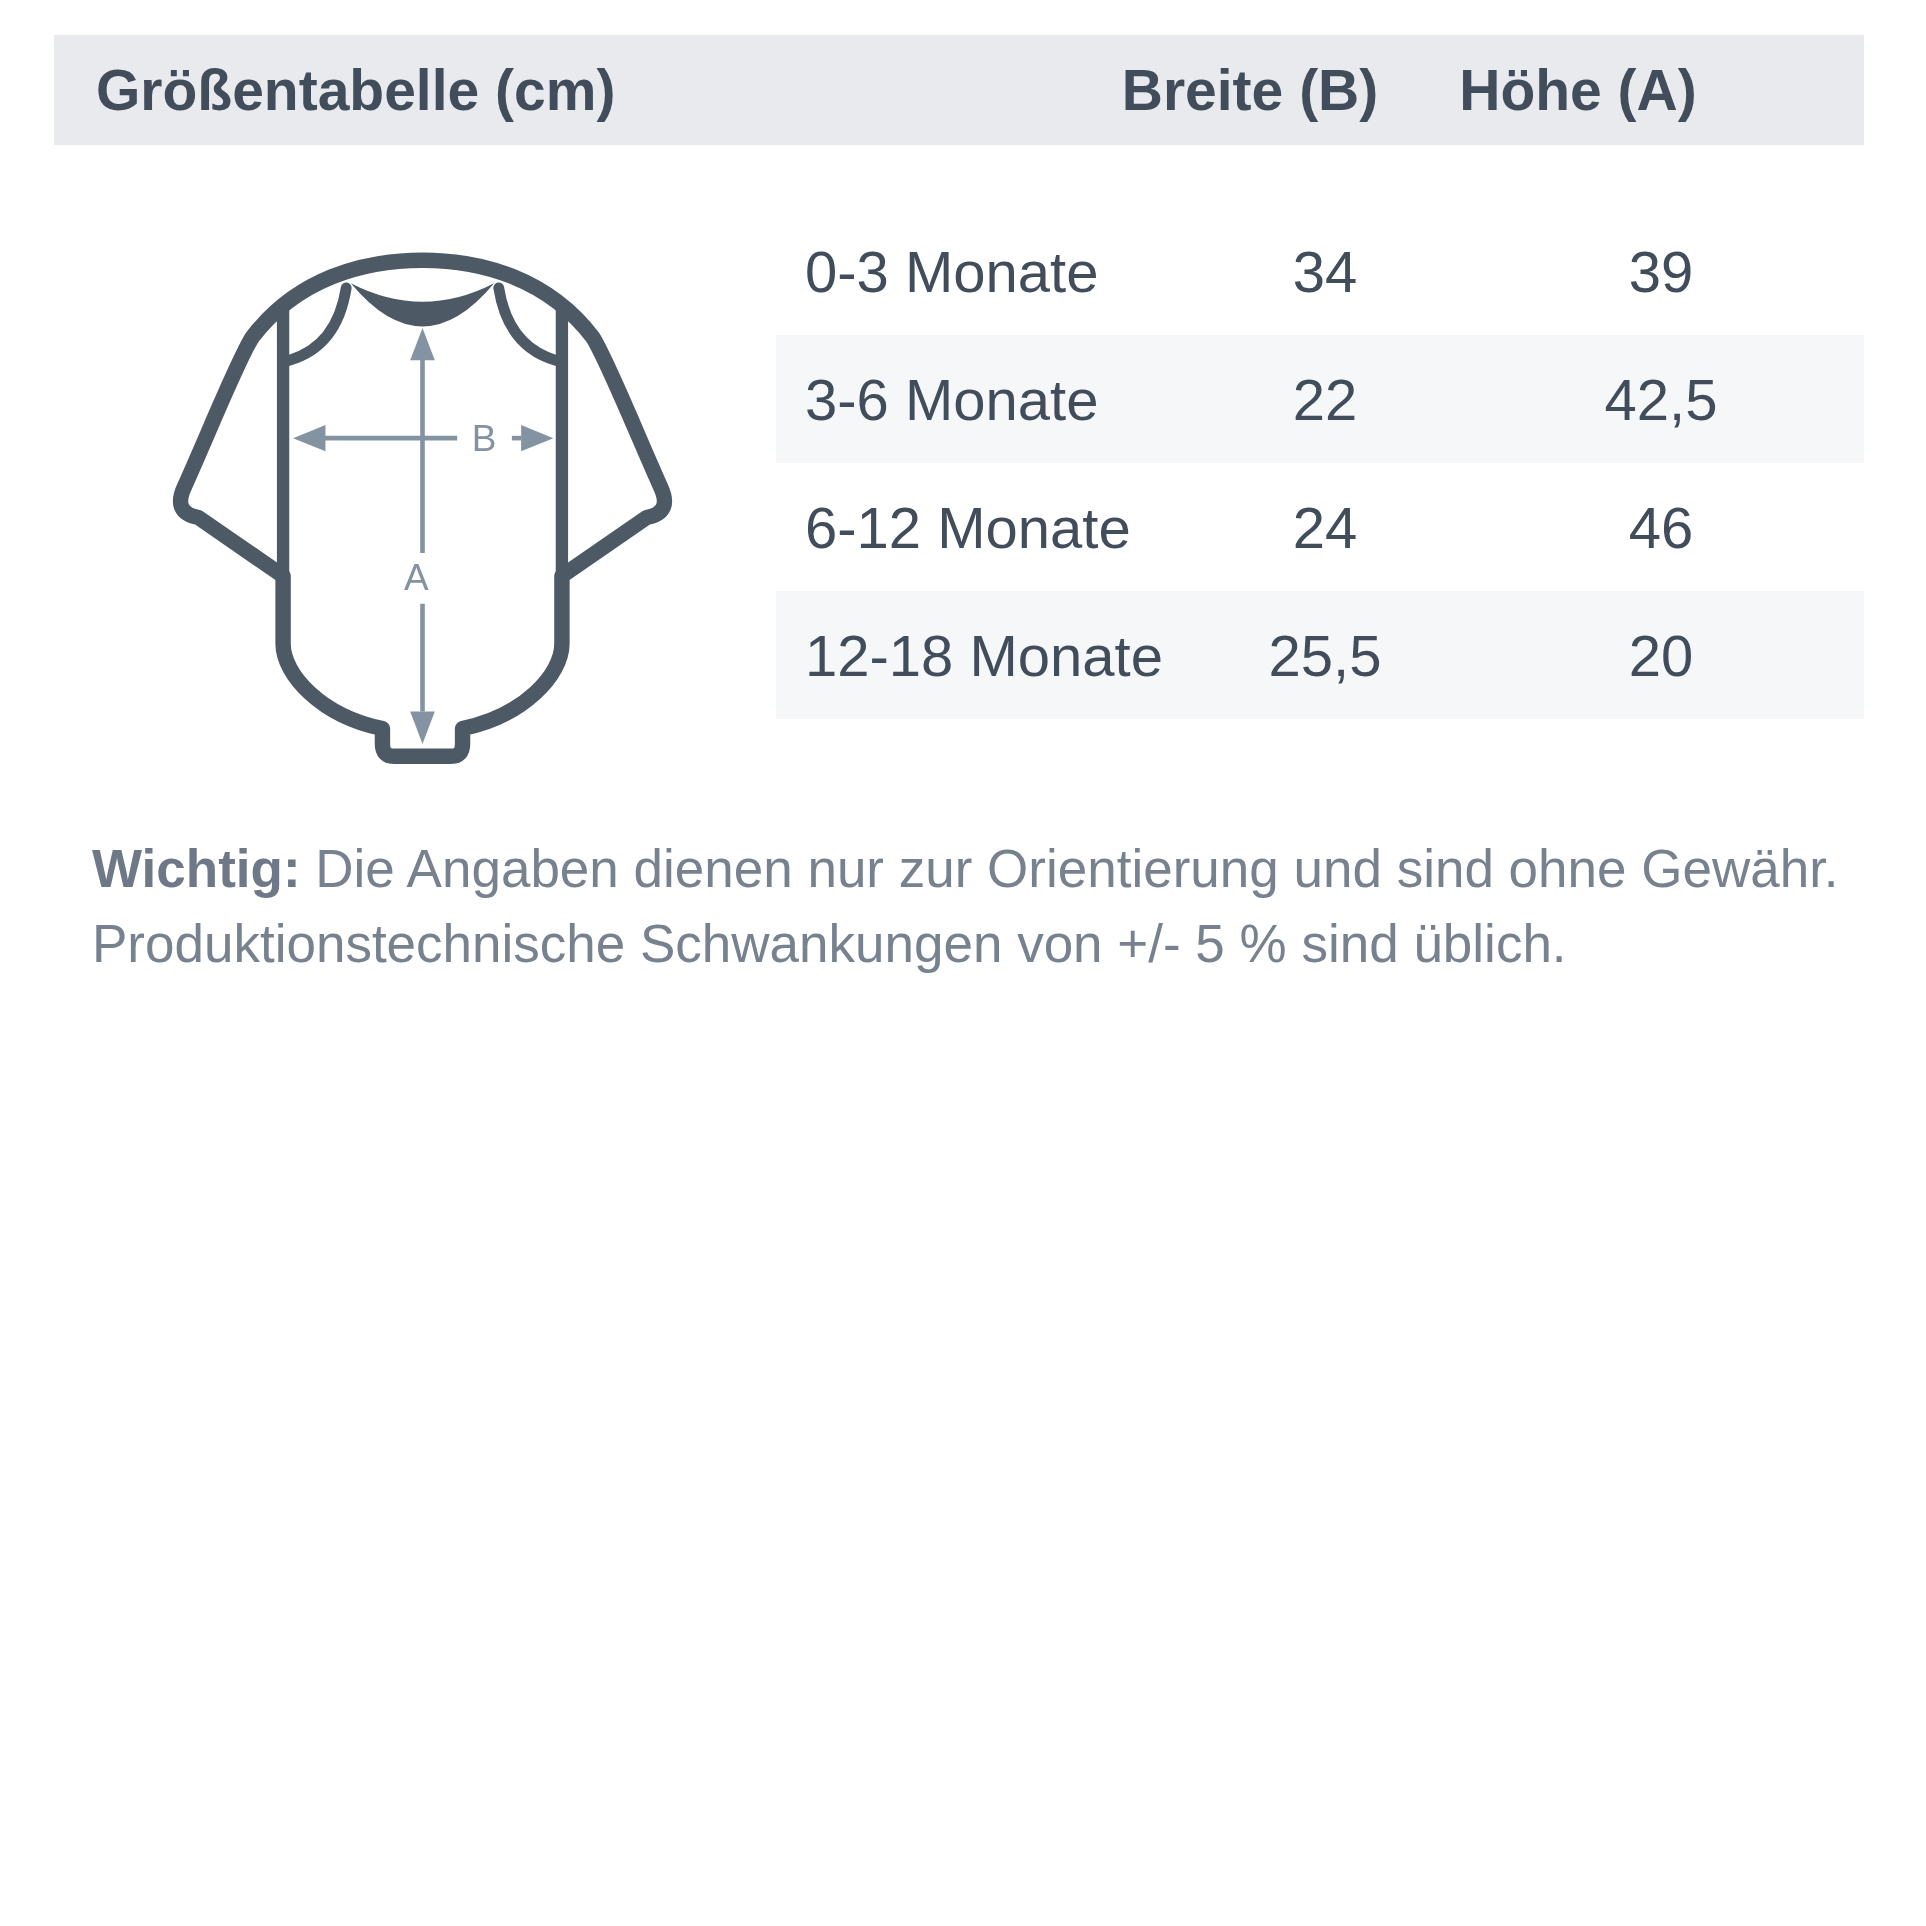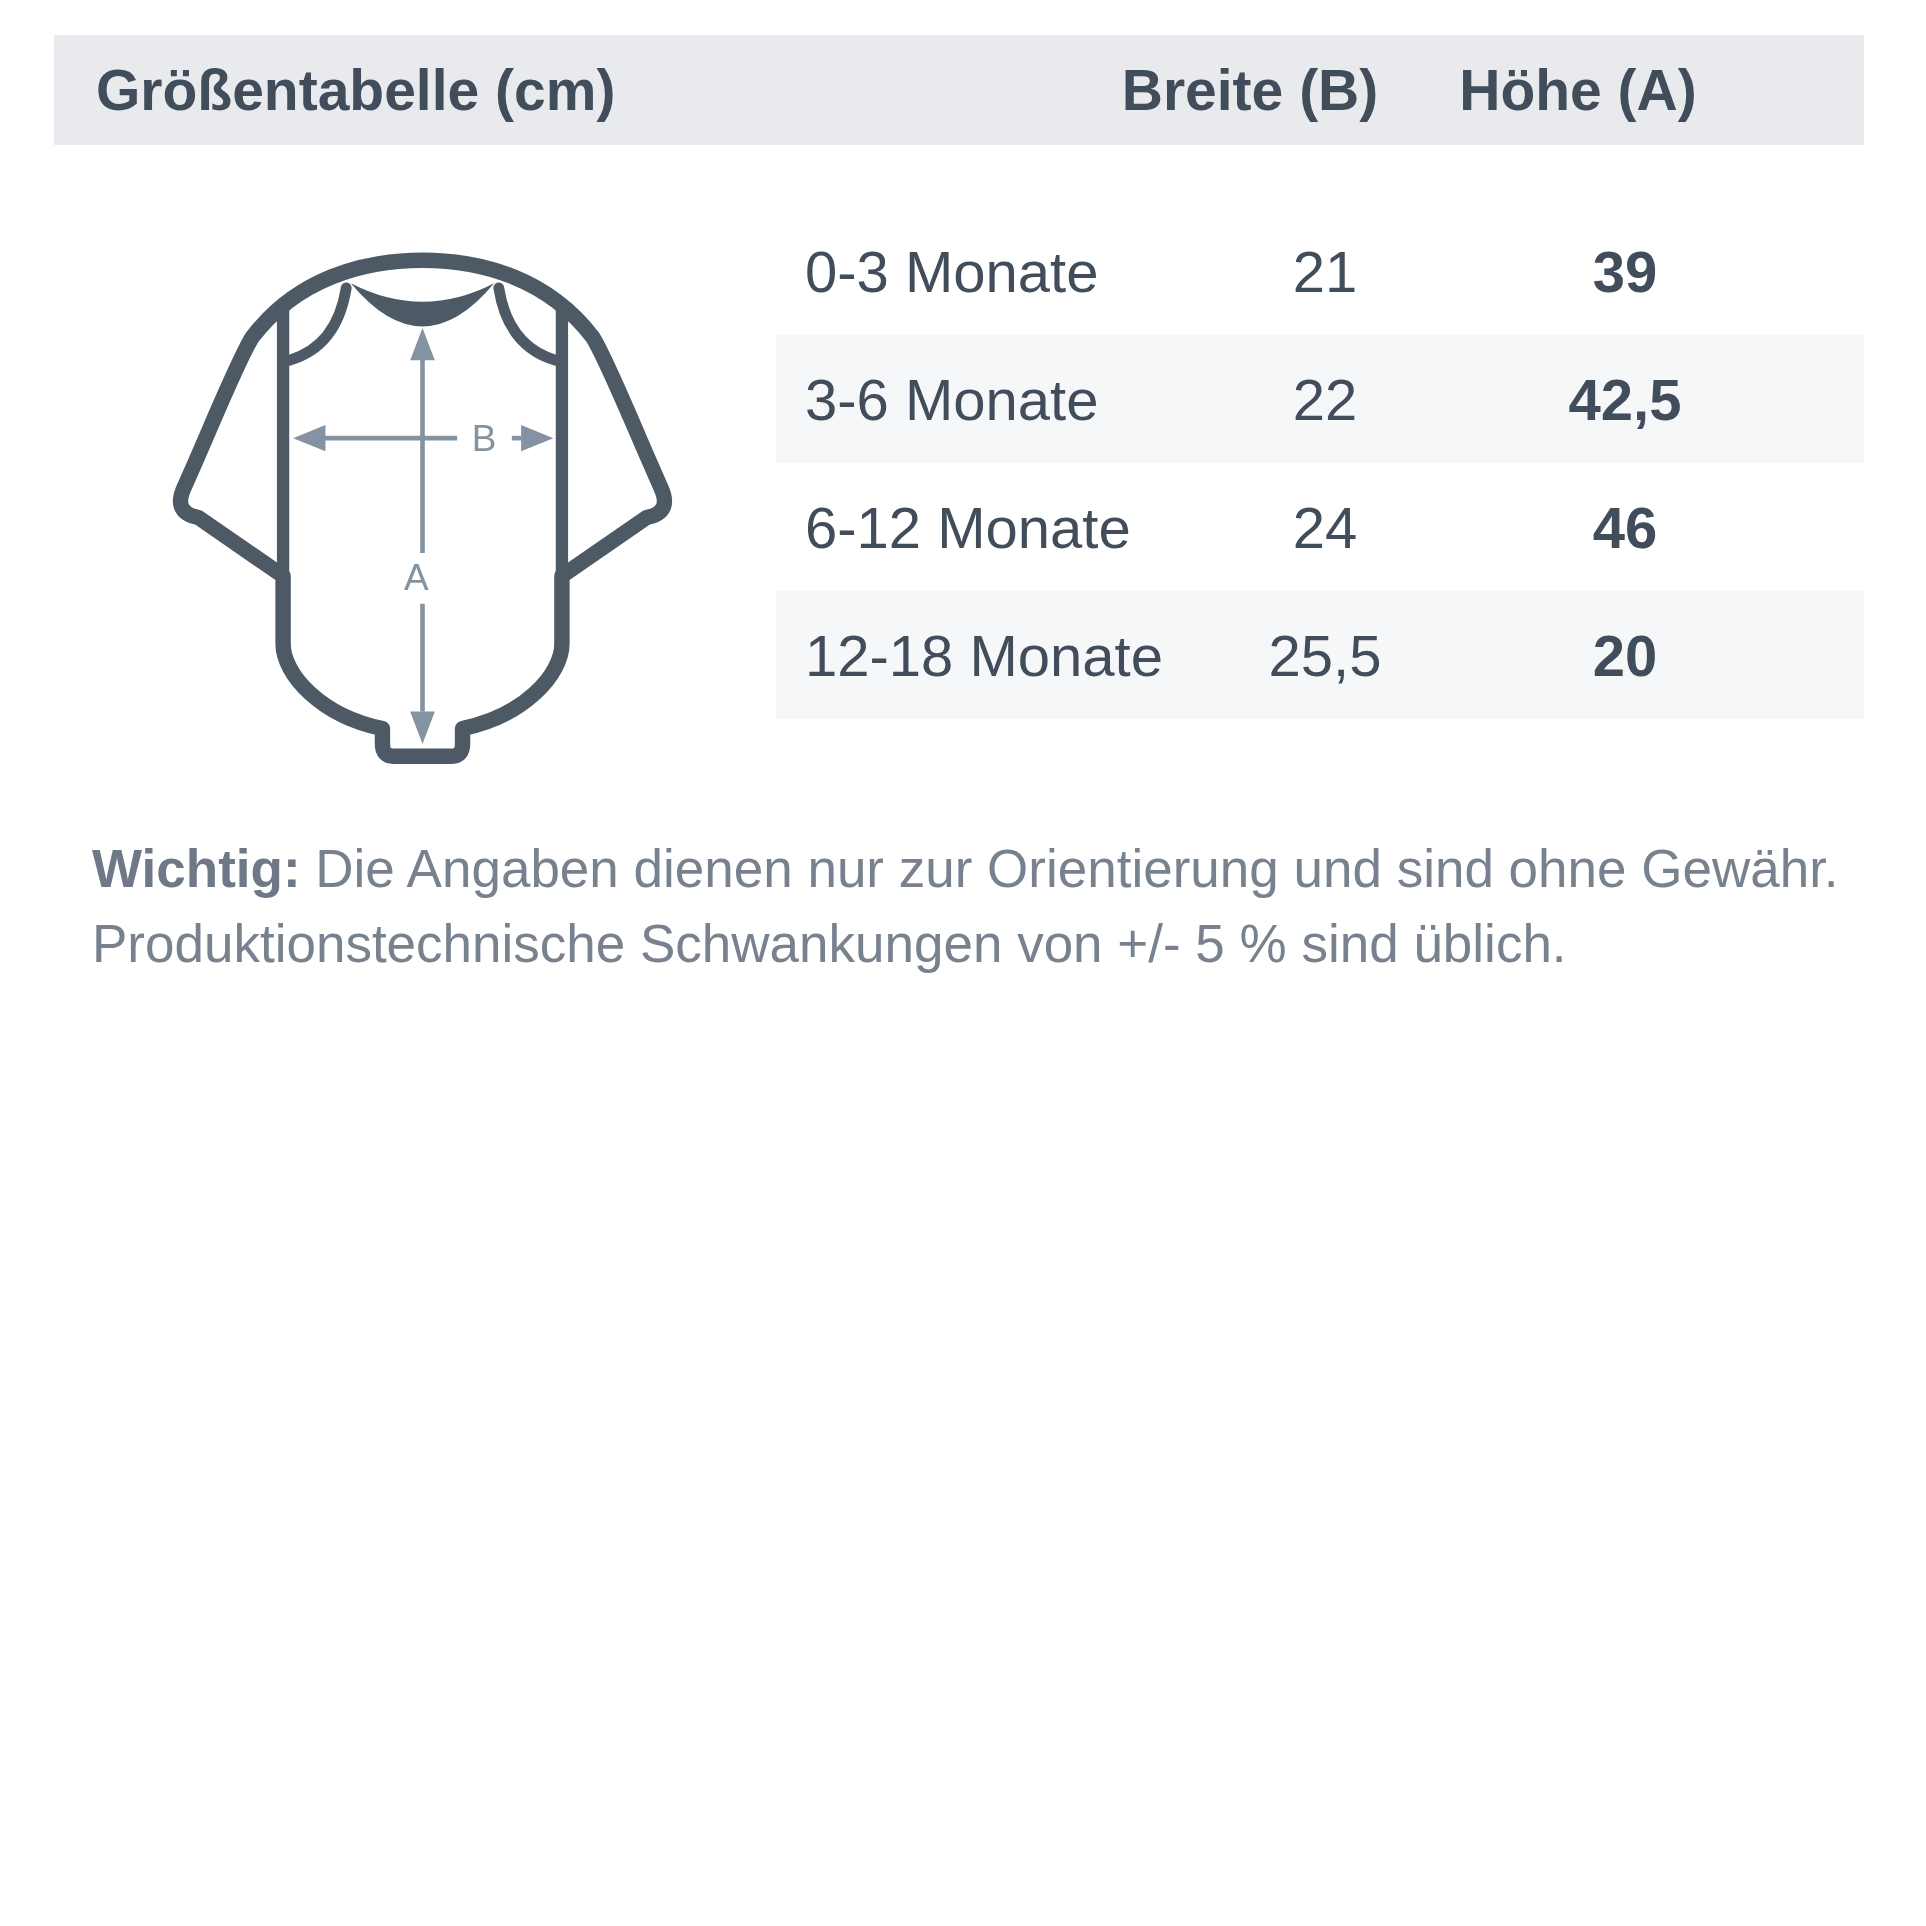--- a/index.html
+++ b/index.html
@@ -34,21 +34,21 @@
   .band-col.hoehe{left:1524px;}
   
   .rows{position:absolute;left:776px;top:183px;width:1088px;margin-top:24px;}
   .row{position:relative;height:128px;}
   .row.striped{background:var(--stripe-bg);}
   .cell{
     position:absolute;top:50%;font-size:58px;color:var(--text-dark);white-space:nowrap;
   }
   .cell.label{left:29px;transform:translateY(-50%);}
   .cell.bval{left:549px;transform:translate(-50%,-50%);}
-  .cell.aval{left:849px;transform:translate(-50%,-50%);font-weight:bold;}
+  .cell.aval{left:885px;transform:translate(-50%,-50%);}
   
   .diagram{position:absolute;left:166px;top:243px;width:513px;height:532px;}
   .silhouette{fill:#ffffff;stroke:var(--outline);stroke-width:20;stroke-linejoin:round;stroke-linecap:round;}
   .seam{fill:none;stroke:var(--outline);stroke-width:16;stroke-linecap:butt;}
   .collar{fill:var(--outline);stroke:none;}
   .neck-curve{fill:none;stroke:var(--outline);stroke-width:14;stroke-linecap:round;}
   .arrow-line{stroke:var(--arrow);stroke-width:6;}
   .arrow-head{fill:var(--arrow);stroke:none;}
   .arrow-text{
     fill:var(--arrow);font-size:48px;text-anchor:middle;
@@ -99,21 +99,21 @@
       <line class="arrow-line" x1="449" y1="253" x2="461" y2="253"></line>
       <polygon class="arrow-head" points="165,253 207,236 207,270"></polygon>
       <polygon class="arrow-head" points="503,253 461,236 461,270"></polygon>
       <text class="arrow-text" x="413" y="270">B</text>
     </g>
   </svg>
 
   <div class="rows">
     <div class="row">
       <span class="cell label">0-3 Monate</span>
-      <span class="cell bval">21</span>
+      <span class="cell bval">34</span>
       <span class="cell aval">39</span>
     </div>
     <div class="row striped">
       <span class="cell label">3-6 Monate</span>
       <span class="cell bval">22</span>
       <span class="cell aval">42,5</span>
     </div>
     <div class="row">
       <span class="cell label">6-12 Monate</span>
       <span class="cell bval">24</span>

